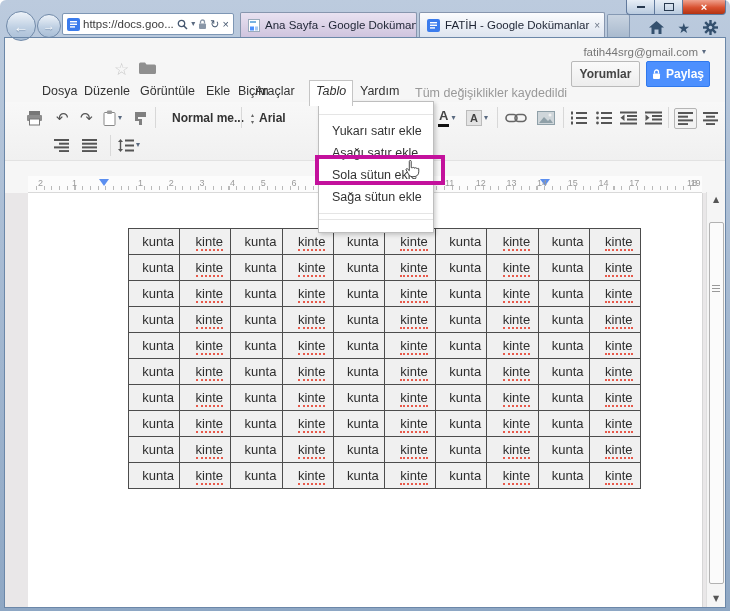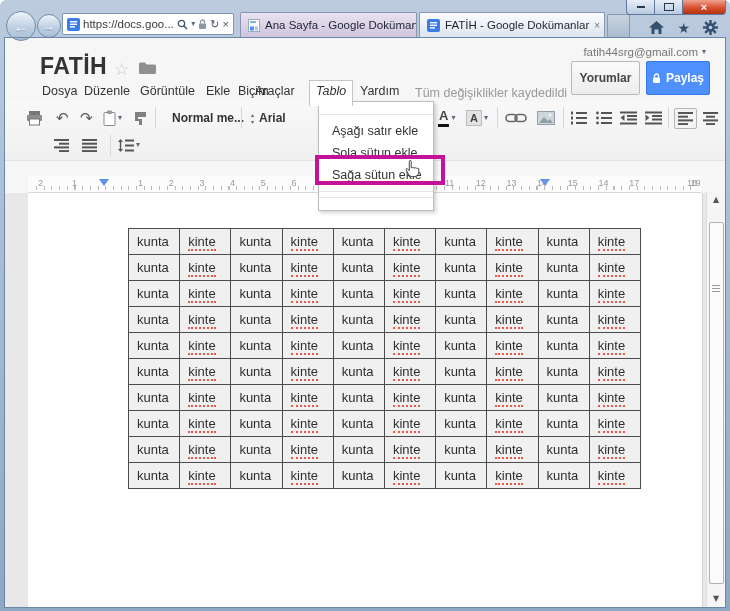--- a/index.html
+++ b/index.html
@@ -39,21 +39,21 @@
   .cmd-star{color:#34506e;font-size:14px;line-height:1;}
 
   
   .content-bg{position:absolute;left:4px;right:4px;top:38px;bottom:3px;background:#f6f6f6;z-index:1;}
   .content-border{position:absolute;left:4px;right:4px;top:37px;bottom:3px;border:1px solid #6b87a8;z-index:40;pointer-events:none;}
 
   .account{position:absolute;top:46px;right:24px;font-size:11.5px;color:#777;z-index:5;display:flex;gap:4px;align-items:center;}
   .doc-title{position:absolute;left:40px;top:53px;font-size:23px;font-weight:bold;color:#333;z-index:5;letter-spacing:.5px;}
   .title-star{position:absolute;left:114px;top:59px;font-size:17px;color:#c9c9c9;z-index:5;}
   .title-folder{position:absolute;left:139px;top:62px;z-index:5;}
-  .btn{position:absolute;top:61px;height:34px;box-sizing:border-box;border-radius:2px;display:flex;align-items:center;justify-content:center;gap:5px;font-size:12px;font-weight:bold;z-index:5;}
+  .btn{position:absolute;top:61px;height:26px;box-sizing:border-box;border-radius:2px;display:flex;align-items:center;justify-content:center;gap:5px;font-size:12px;font-weight:bold;z-index:5;}
   .btn-comments{left:571px;width:69px;background:linear-gradient(#fafafa,#ededed);border:1px solid #b9b9b9;color:#444;}
   .btn-share{left:646px;width:64px;background:#4d90fe;border:1px solid #3079ed;color:#fff;}
 
   .menubar{position:absolute;left:0;top:84px;width:730px;height:18px;z-index:101;}
   .mb-item{position:absolute;top:0;font-size:12.5px;color:#333;white-space:nowrap;}
   .mb-item.open{top:-4px;padding:3px 6px 8px;background:#fff;border:1px solid #c5c5c5;border-bottom:none;margin-left:-7px;font-style:italic;}
   .save-status{position:absolute;left:415px;top:86px;font-size:12.5px;color:#999;z-index:5;}
 
   .toolbar-bg{position:absolute;left:5px;right:5px;top:102px;height:58px;background:linear-gradient(#f8f8f8,#f0f0f0);border-bottom:1px solid #e2e2e2;z-index:2;}
   .ti{position:absolute;top:104px;height:28px;display:flex;align-items:center;justify-content:center;z-index:5;gap:2px;}
@@ -66,21 +66,21 @@
   .Aund{font-size:13px;font-weight:bold;color:#444;border-bottom:3px solid #111;line-height:1.1;padding:0 1px;}
   .Abox{font-size:11px;font-weight:bold;color:#444;background:#e3e3e3;border:1px solid #bbb;padding:1px 3px;line-height:1.1;}
   .pressed{border:1px solid #b5b5b5;background:#f3f3f3;border-radius:2px;padding:3px;}
 
   .ruler{position:absolute;left:28px;top:176px;width:674px;height:16px;background:#fcfcfc;border-bottom:1px solid #d9d9d9;z-index:5;}
   .ruler-ticks{position:absolute;left:8px;right:4px;bottom:2px;height:4px;
     background:repeating-linear-gradient(90deg,#b9b9b9 0,#b9b9b9 1px,transparent 1px,transparent 7.7px);}
   .rnum{position:absolute;top:2px;font-size:9px;color:#9a9a9a;}
   .rmarker{position:absolute;top:3px;width:0;height:0;border-left:5px solid transparent;border-right:5px solid transparent;border-top:7px solid #5b8ff0;}
 
-  .viewport{position:absolute;left:5px;right:5px;top:193px;bottom:3px;background:#e9e7e8;z-index:2;}
+  .viewport{position:absolute;left:5px;right:5px;top:193px;bottom:3px;background:#e9e7e8;z-index:2;text-align:center;}
   .page{position:absolute;left:23px;top:0;width:674px;bottom:0;background:#fff;border-right:1px solid #d6d6d6;}
   .doc-table{position:absolute;left:100px;top:35px;width:513px;border-collapse:collapse;table-layout:fixed;}
   .doc-table td{height:25px;border:1px solid #4c4c4c;background:#f0f0f0;font-size:13px;color:#2e2e2e;padding:0 0 0 8px;overflow:hidden;}
   .misspell{border-bottom:2px dotted #e8594a;padding-bottom:0;}
 
   .scrollbar{position:absolute;left:706px;top:192px;width:19px;bottom:3px;background:#f5f5f5;border-left:1px solid #dedede;z-index:6;box-sizing:border-box;}
   .sb-arrow{position:absolute;left:0;width:18px;text-align:center;font-size:8px;color:#555;font-family:"DejaVu Sans",sans-serif;}
   .sb-thumb{position:absolute;left:2px;top:30px;width:13px;height:360px;background:#fbfbfb;border:1px solid #b2b2b2;border-radius:2px;}
   .sb-grip{position:absolute;left:2px;top:62px;width:8px;height:8px;
     background:repeating-linear-gradient(#999 0,#999 1px,transparent 1px,transparent 3px);}
@@ -195,21 +195,20 @@
       </span>
     </div>
   </div>
 
   <div class="content-bg"></div>
 
   <div class="account">
     <span>fatih44srg@gmail.com</span>
     <span class="caret">▾</span>
   </div>
-  <div class="doc-title">FATİH</div>
   <div class="title-star">☆</div>
   <div class="title-folder">
     <svg width="17" height="12">
         <path d="M0 2 a1.5 1.5 0 0 1 1.5-1.5 H6 l1.5 2 H15.5 A1.5 1.5 0 0 1 17 4 V10.5 A1.5 1.5 0 0 1 15.5 12 H1.5 A1.5 1.5 0 0 1 0 10.5 Z" fill="#8f8f8f"></path>
       </svg>
   </div>
   <div class="btn btn-comments">Yorumlar</div>
   <div class="btn btn-share">
     <span>
       <svg width="9" height="11">
@@ -560,20 +559,23 @@
     <div class="sb-arrow" style="top:3px">▲</div>
     <div class="sb-thumb">
       <div class="sb-grip"></div>
     </div>
     <div class="sb-arrow" style="bottom:5px">▼</div>
   </div>
 
   <div class="table-menu">
       <div class="menu-sep"></div>
       <div class="menu-item">
+        <span>Yukarı satır ekle</span>
+      </div>
+      <div class="menu-item">
         <span>Aşağı satır ekle</span>
       </div>
       <div class="menu-item">
         <span>Sola sütun ekle</span>
       </div>
       <div class="menu-item">
         <span>Sağa sütun ekle</span>
       </div>
       <div class="menu-sep"></div>
       <div class="menu-sep"></div>

